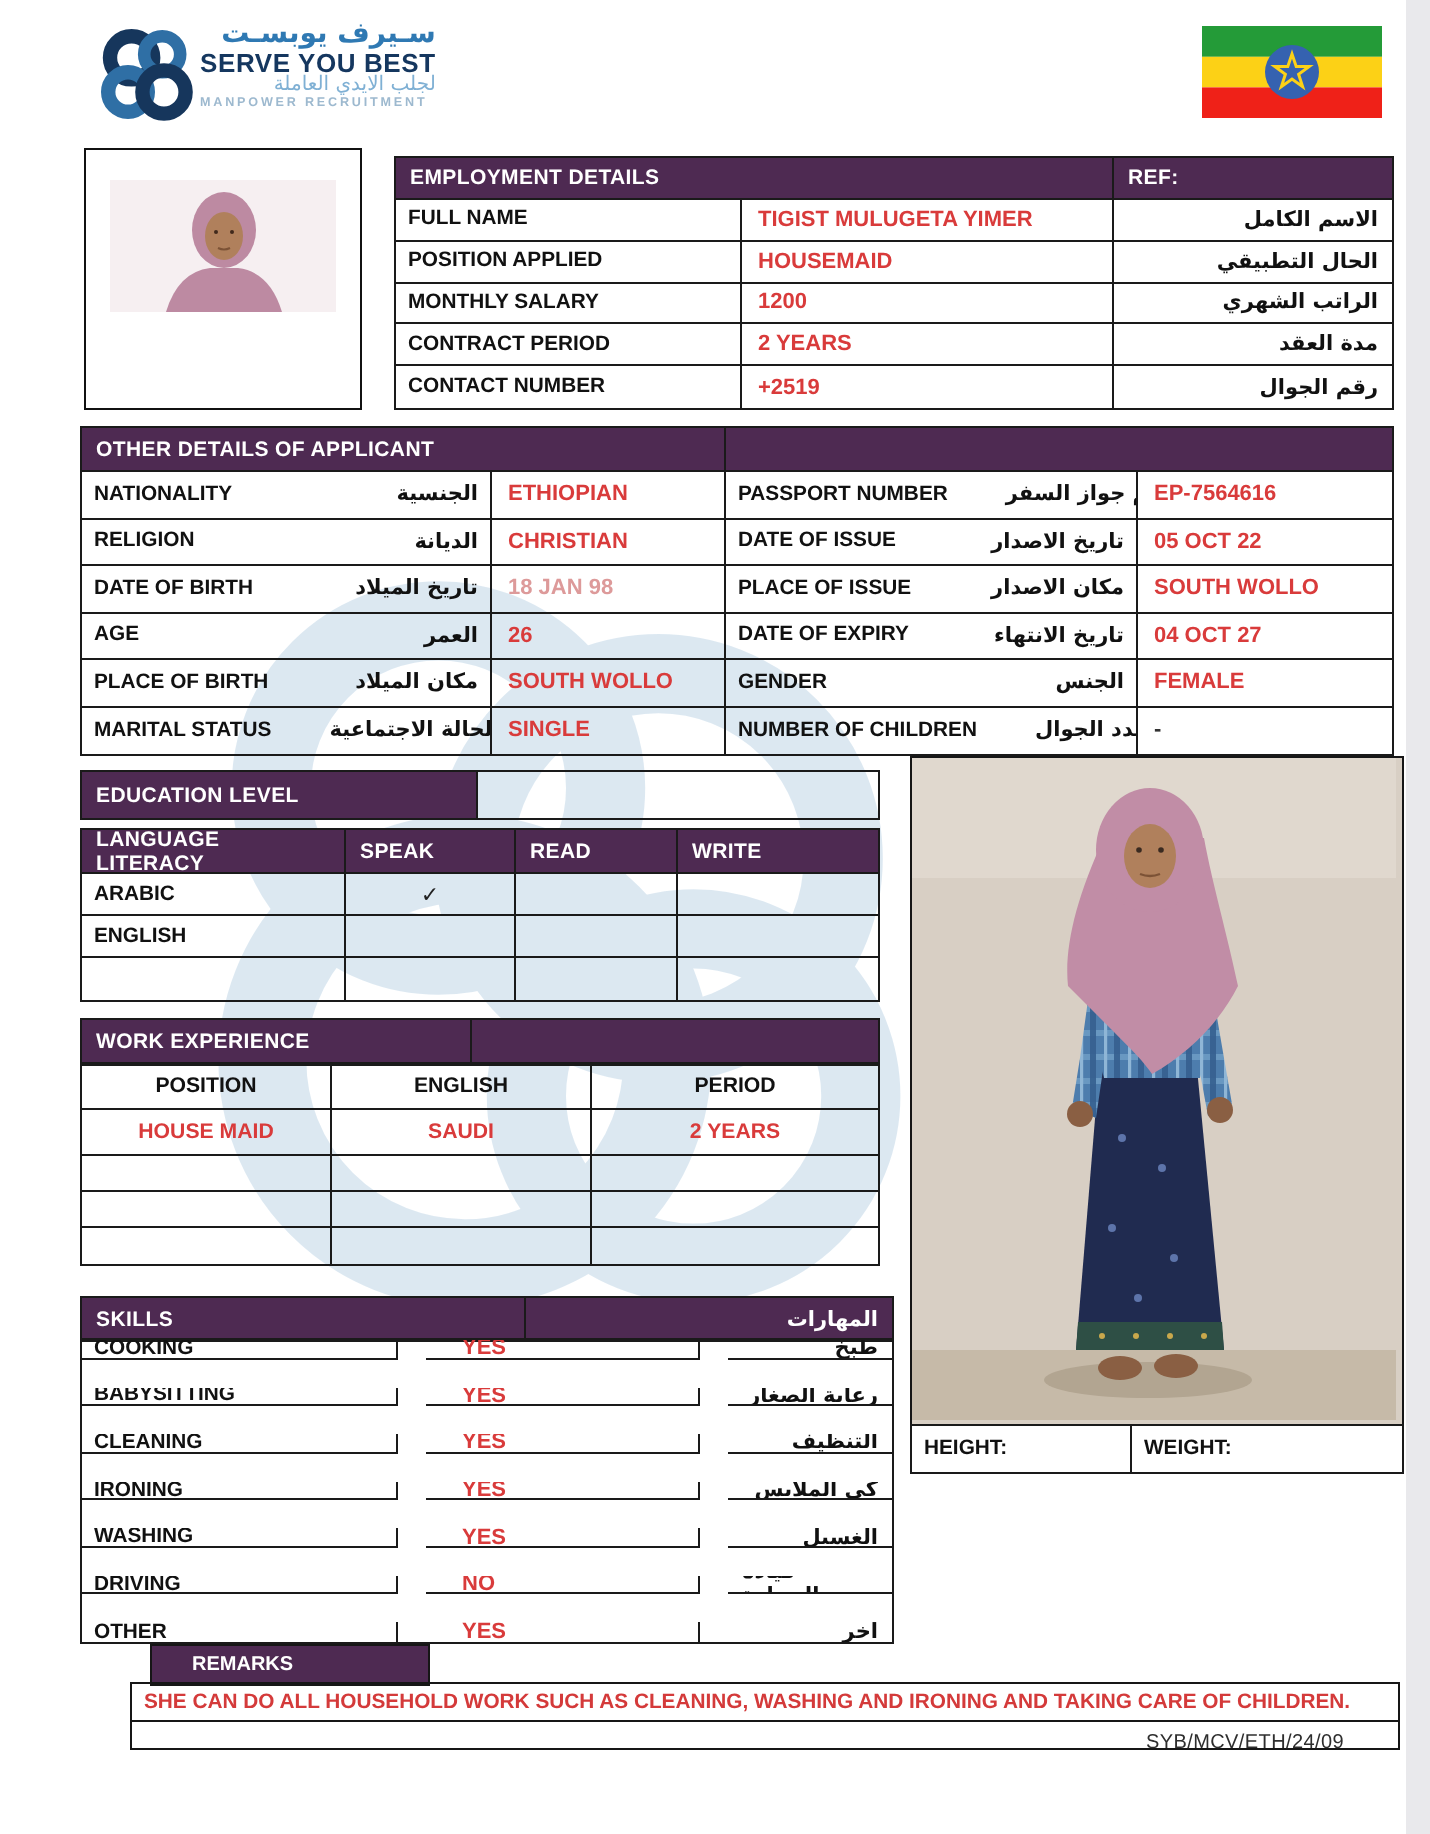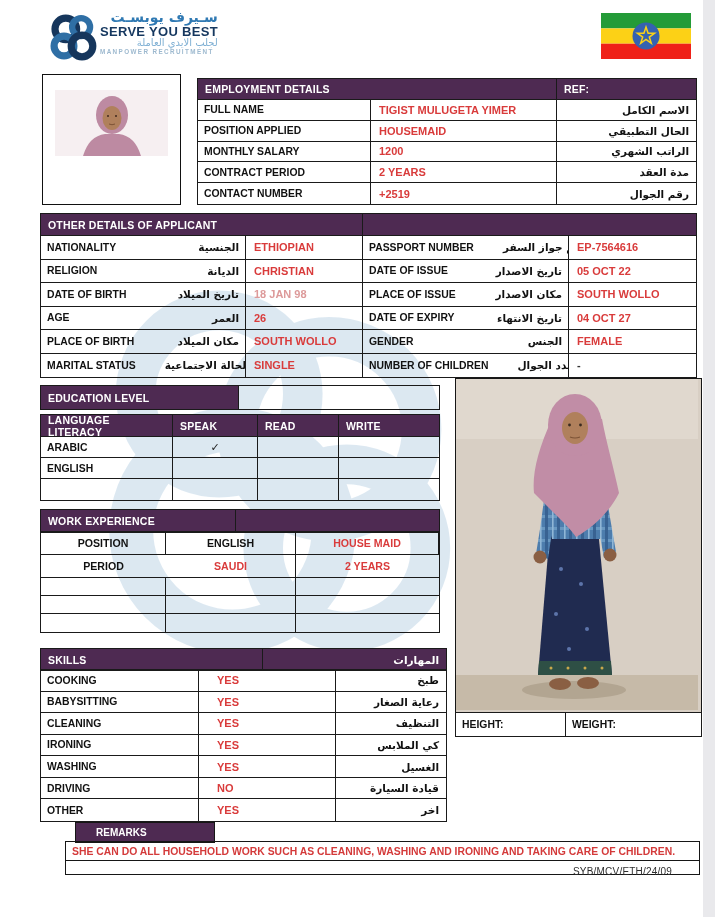--- a/index.html
+++ b/index.html
@@ -28,21 +28,21 @@
   .vc{justify-content:center;font-weight:bold;font-size:10.6px;color:#d93b3b;}
   .ck{justify-content:center;font-size:11px;color:#222;}
   
   #tbl-employment{left:197px;top:78px;width:498px;grid-template-columns:173px 186px 1fr;grid-template-rows:21px repeat(5,1fr);height:125px;}
   #tbl-other{left:40px;top:213px;width:655px;grid-template-columns:205px 117px 206px 1fr;grid-template-rows:22px repeat(6,1fr);height:163px;}
   #edu-row{left:40px;top:385px;width:398px;height:23px;grid-template-columns:198px 1fr;}
   #tbl-lang{left:40px;top:414px;width:398px;height:85px;grid-template-columns:132px 85px 81px 1fr;grid-template-rows:22px 1fr 1fr 1fr;}
   #we-bar{left:40px;top:509px;width:398px;height:22px;grid-template-columns:195px 1fr;}
   #tbl-we{left:40px;top:531px;width:398px;height:100px;grid-template-columns:125px 130px 1fr;grid-template-rows:23px 23px 1fr 1fr 1fr;}
   #skills-bar{left:40px;top:648px;width:405px;height:21px;grid-template-columns:222px 1fr;}
-  #tbl-skills{left:40px;top:669px;width:405px;height:151px;grid-template-columns:158px 137px 1fr;grid-template-rows:repeat(7,1fr);}
+  #tbl-skills{left:40px;top:669px;width:405px;height:151px;grid-template-columns:158px 137px 1fr;grid-template-rows:repeat(7,1fr);gap:14px;}
   #tbl-skills .val{padding-left:18px;}
   #hw-row{left:455px;top:712px;width:245px;height:23px;grid-template-columns:110px 1fr;background:#fff;}
   
   #logo{left:46px;top:10px;display:flex;z-index:1;}
   #logo-text{display:flex;flex-direction:column;line-height:1.05;}
   .logo-ar-top{font-family:"DejaVu Sans",sans-serif;font-size:14px;font-weight:bold;color:#2f79b3;direction:rtl;}
   .logo-name{font-size:13px;font-weight:bold;color:#15375f;letter-spacing:.3px;}
   .logo-ar-bottom{font-family:"DejaVu Sans",sans-serif;font-size:10px;color:#7fb0d4;direction:rtl;}
   .logo-tag{font-size:6.3px;color:#9db9cf;letter-spacing:1.4px;font-weight:bold;}
   #flag{left:601px;top:13px;z-index:1;}
@@ -234,23 +234,23 @@
   </div>
 
   <div id="we-bar" class="tbl">
     <div class="c ph nb">WORK EXPERIENCE</div>
     <div class="c ph nr nb"></div>
   </div>
 
   <div id="tbl-we" class="tbl">
     <div class="c hd">POSITION</div>
     <div class="c hd">ENGLISH</div>
+    <div class="c hd nr">PERIOD</div>
+
     <div class="c vc">HOUSE MAID</div>
-
-    <div class="c hd nr">PERIOD</div>
     <div class="c vc">SAUDI</div>
     <div class="c vc nr">2 YEARS</div>
 
     <div class="c"></div>
     <div class="c"></div>
     <div class="c nr"></div>
 
     <div class="c"></div>
     <div class="c"></div>
     <div class="c nr"></div>

